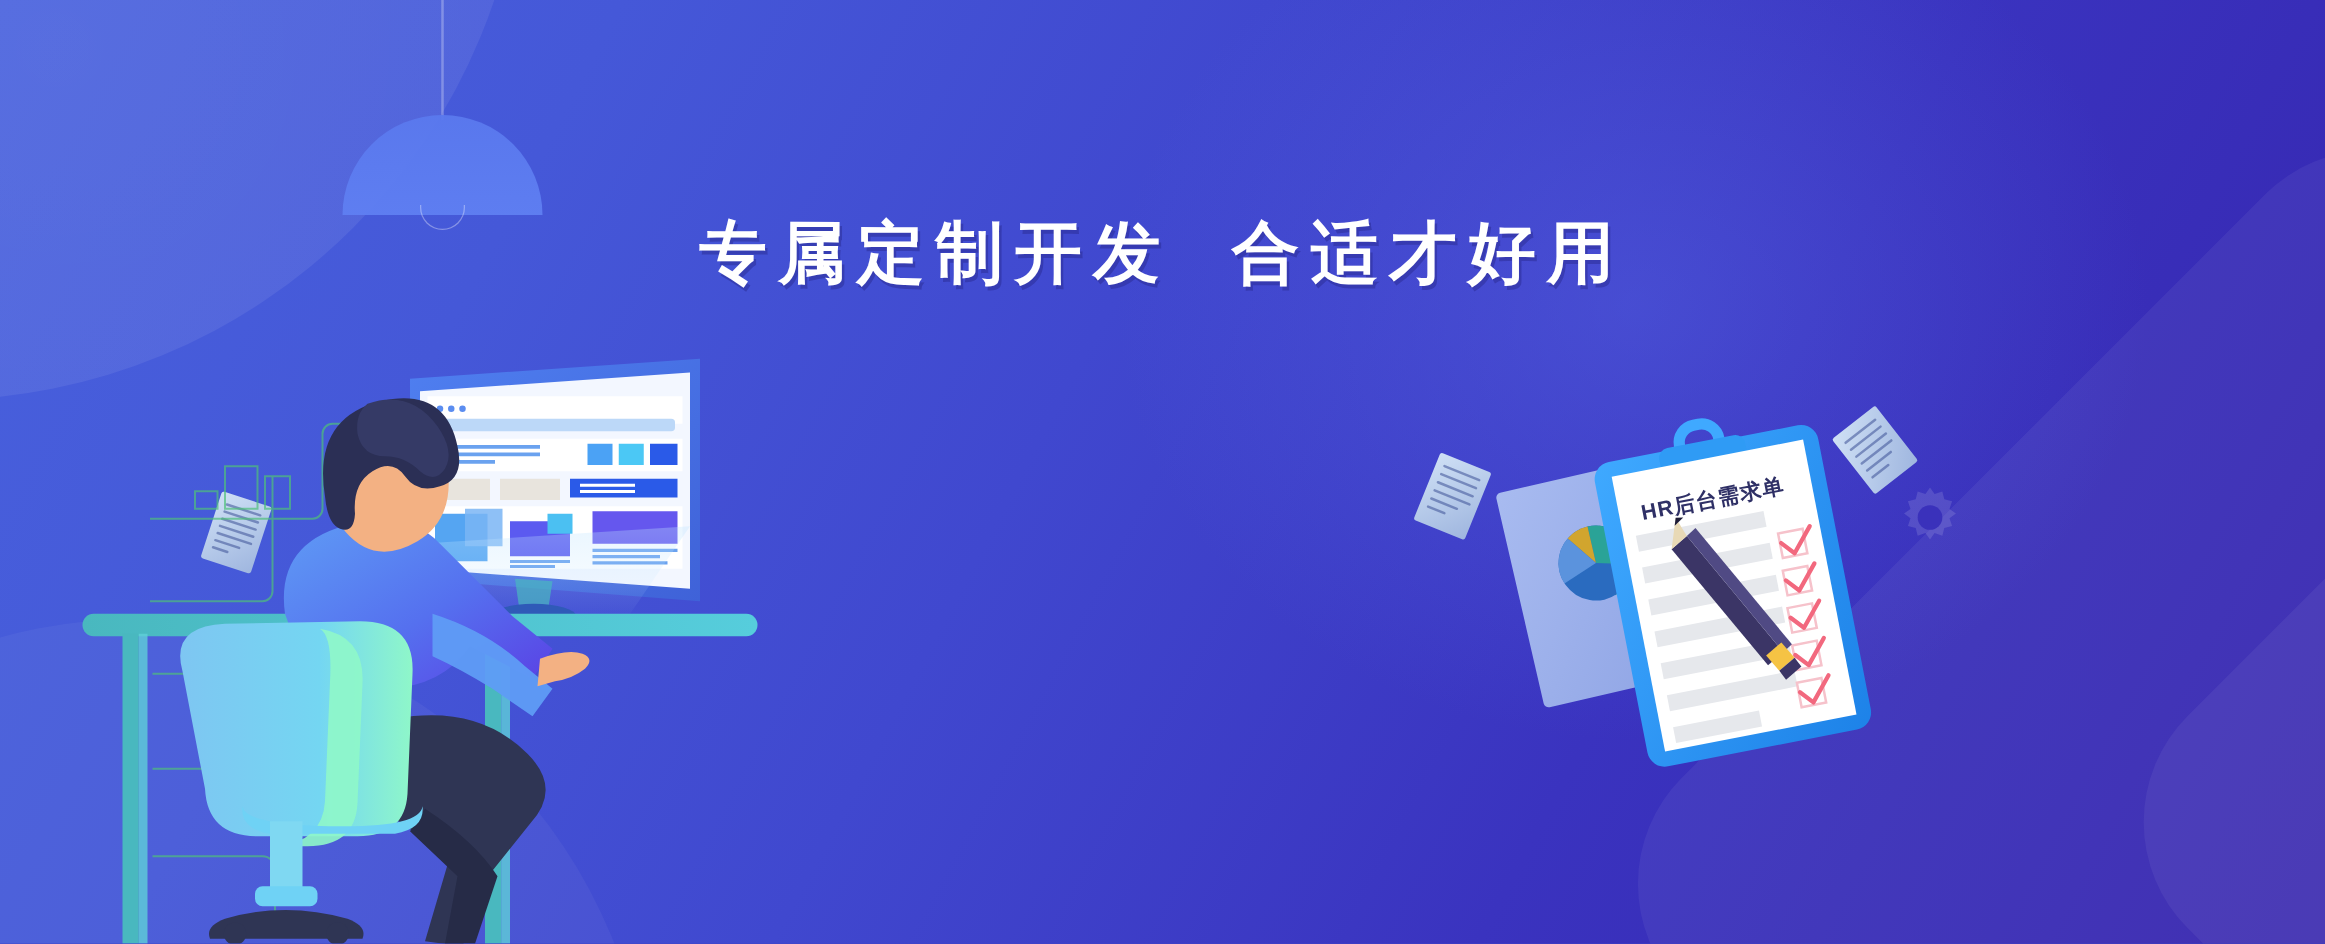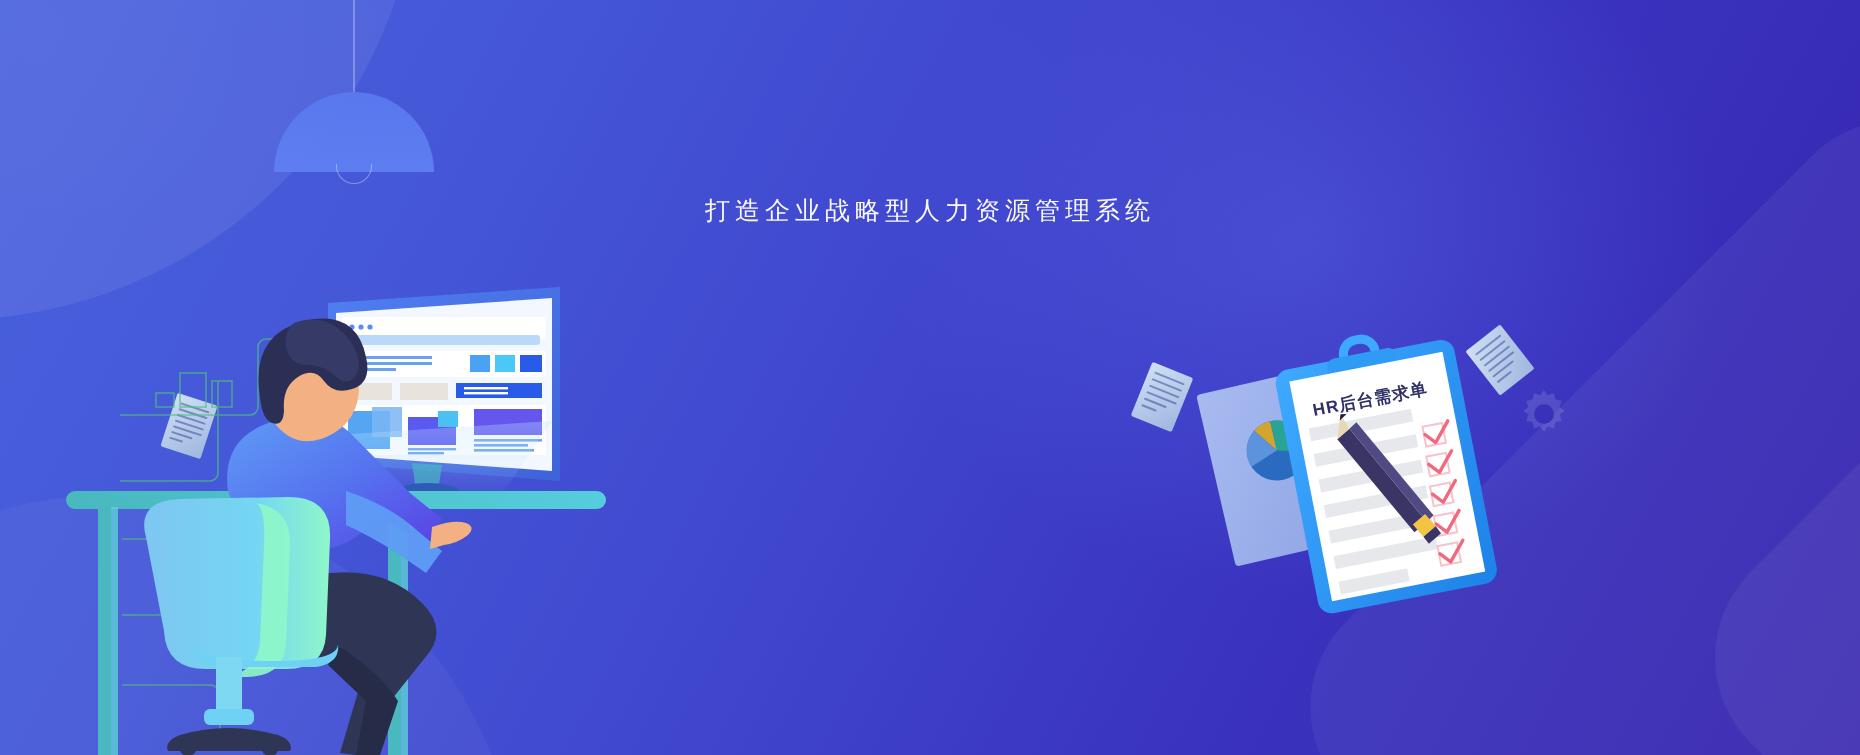--- a/index.html
+++ b/index.html
@@ -173,21 +173,21 @@
   <div class="paper" style="left:1478px;top:332px;width:44px;height:56px;transform:rotate(-38deg);">
     <div class="pline" style="left:6px;top:8px;width:32px;"></div>
     <div class="pline" style="left:6px;top:15px;width:32px;"></div>
     <div class="pline" style="left:6px;top:22px;width:32px;"></div>
     <div class="pline" style="left:6px;top:29px;width:32px;"></div>
     <div class="pline" style="left:6px;top:36px;width:26px;"></div>
     <div class="pline" style="left:6px;top:43px;width:18px;"></div>
   </div>
 
   <div class="copy">
-    <p class="subline">打造企业战略型人力资源管理系统</p>
+    <h1 class="headline">专属定制开发  合适才好用</h1>
   </div>
 
   <div class="illus-left">
     <svg width="620" height="470" viewBox="0 0 620 470">
       <defs>
         <linearGradient id="gShirt" x1="0" y1="0" x2="1" y2="1">
           <stop offset="0%" stop-color="#5f9cf5"></stop>
           <stop offset="55%" stop-color="#5570ef"></stop>
           <stop offset="100%" stop-color="#5a3fe4"></stop>
         </linearGradient>

